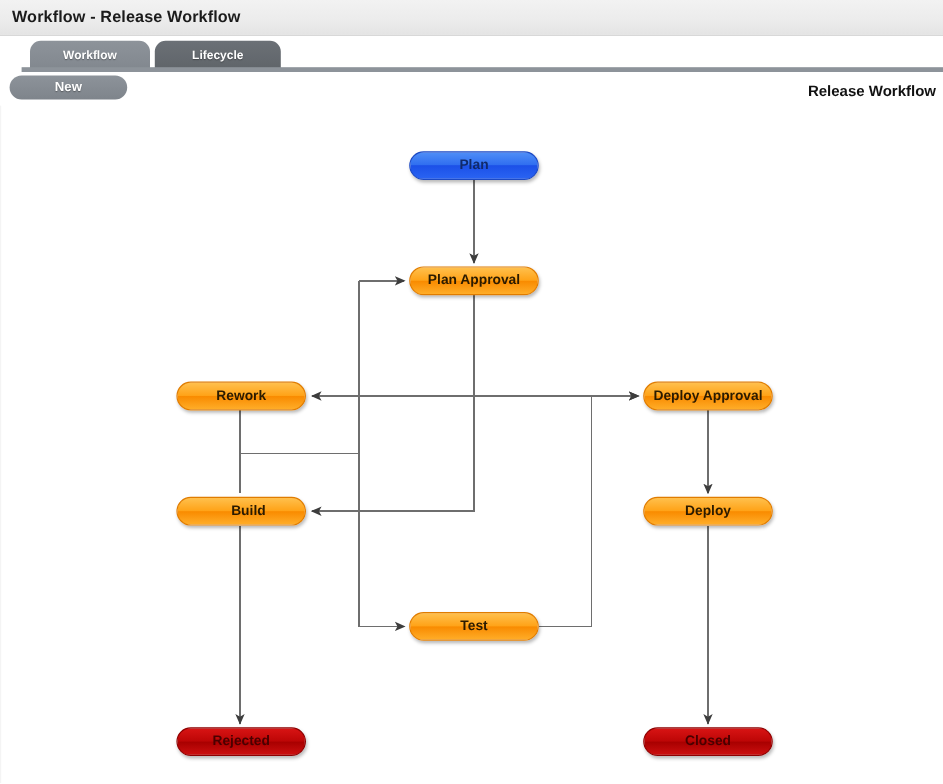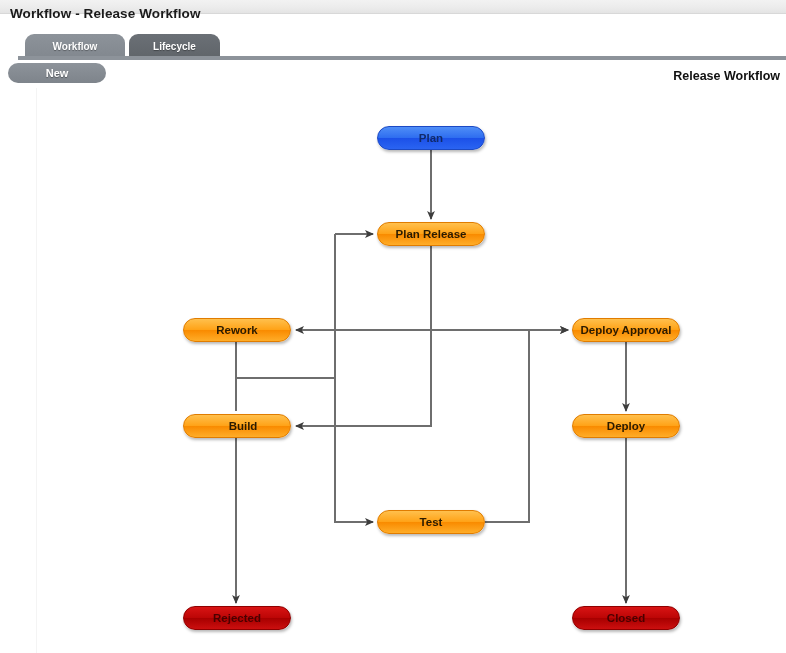--- a/index.html
+++ b/index.html
@@ -19,21 +19,21 @@
     overflow: hidden;
     background: #ffffff;
     box-sizing: border-box;
   }
 
   
   .titlebar {
     position: absolute;
     left: 0; top: 0;
     width: 786px;
-    height: 14px;
+    height: 30px;
     background: linear-gradient(to bottom, #f2f2f2 0%, #ececec 55%, #e4e4e4 100%);
     border-bottom: 1px solid #d8d8d8;
     box-sizing: border-box;
   }
   .titlebar-text {
     position: absolute;
     left: 10px;
     top: 6px;
     font-size: 13.5px;
     font-weight: bold;
@@ -65,21 +65,21 @@
     text-shadow: 0 1px 1px rgba(0,0,0,.35);
     user-select: none;
   }
   .tab-active {
     left: 25px;
     width: 100px;
     background: linear-gradient(to bottom, #8d939a 0%, #81878e 100%);
   }
   .tab-inactive {
     left: 129px;
-    width: 91px;
+    width: 105px;
     background: linear-gradient(to bottom, #6b7076 0%, #5f6469 100%);
   }
   .tab-underline {
     position: absolute;
     left: 18px;
     top: 56px;
     width: 768px;
     height: 4px;
     background: #8d939a;
   }
@@ -121,21 +121,20 @@
 
   
   .canvas {
     position: absolute;
     left: 0; top: 88px;
     width: 652px;
     height: 565px;
     background: #ffffff;
     border-left: 1px solid #f4f4f4;
     box-sizing: border-box;
-    margin-left: 36px;
   }
   .edges {
     position: absolute;
     left: 0; top: 0;
     width: 786px;
     height: 565px;
   }
 
   
   .node {
@@ -221,21 +220,21 @@
 
         <path d="M199,350 L199,515" marker-end="url(#ah)"></path>
 
         <path d="M589,254 L589,323" marker-end="url(#ah)"></path>
 
         <path d="M589,350 L589,515" marker-end="url(#ah)"></path>
       </g>
     </svg>
 
     <div class="node node-blue" style="left:340px; top:38px;  width:108px; height:24px;">Plan</div>
-    <div class="node node-orange" style="left:340px; top:134px; width:108px; height:24px;">Plan Release</div>
+    <div class="node node-orange" style="left:340px; top:134px; width:108px; height:24px;">Plan Approval</div>
     <div class="node node-orange" style="left:146px; top:230px; width:108px; height:24px;">Rework</div>
     <div class="node node-orange" style="left:535px; top:230px; width:108px; height:24px;">Deploy Approval</div>
     <div class="node node-orange" style="left:146px; top:326px; width:108px; height:24px;padding-left:12px;">Build</div>
     <div class="node node-orange" style="left:535px; top:326px; width:108px; height:24px;">Deploy</div>
     <div class="node node-orange" style="left:340px; top:422px; width:108px; height:24px;">Test</div>
     <div class="node node-red" style="left:146px; top:518px; width:108px; height:24px;">Rejected</div>
     <div class="node node-red" style="left:535px; top:518px; width:108px; height:24px;">Closed</div>
 
   </div>
 </div>

